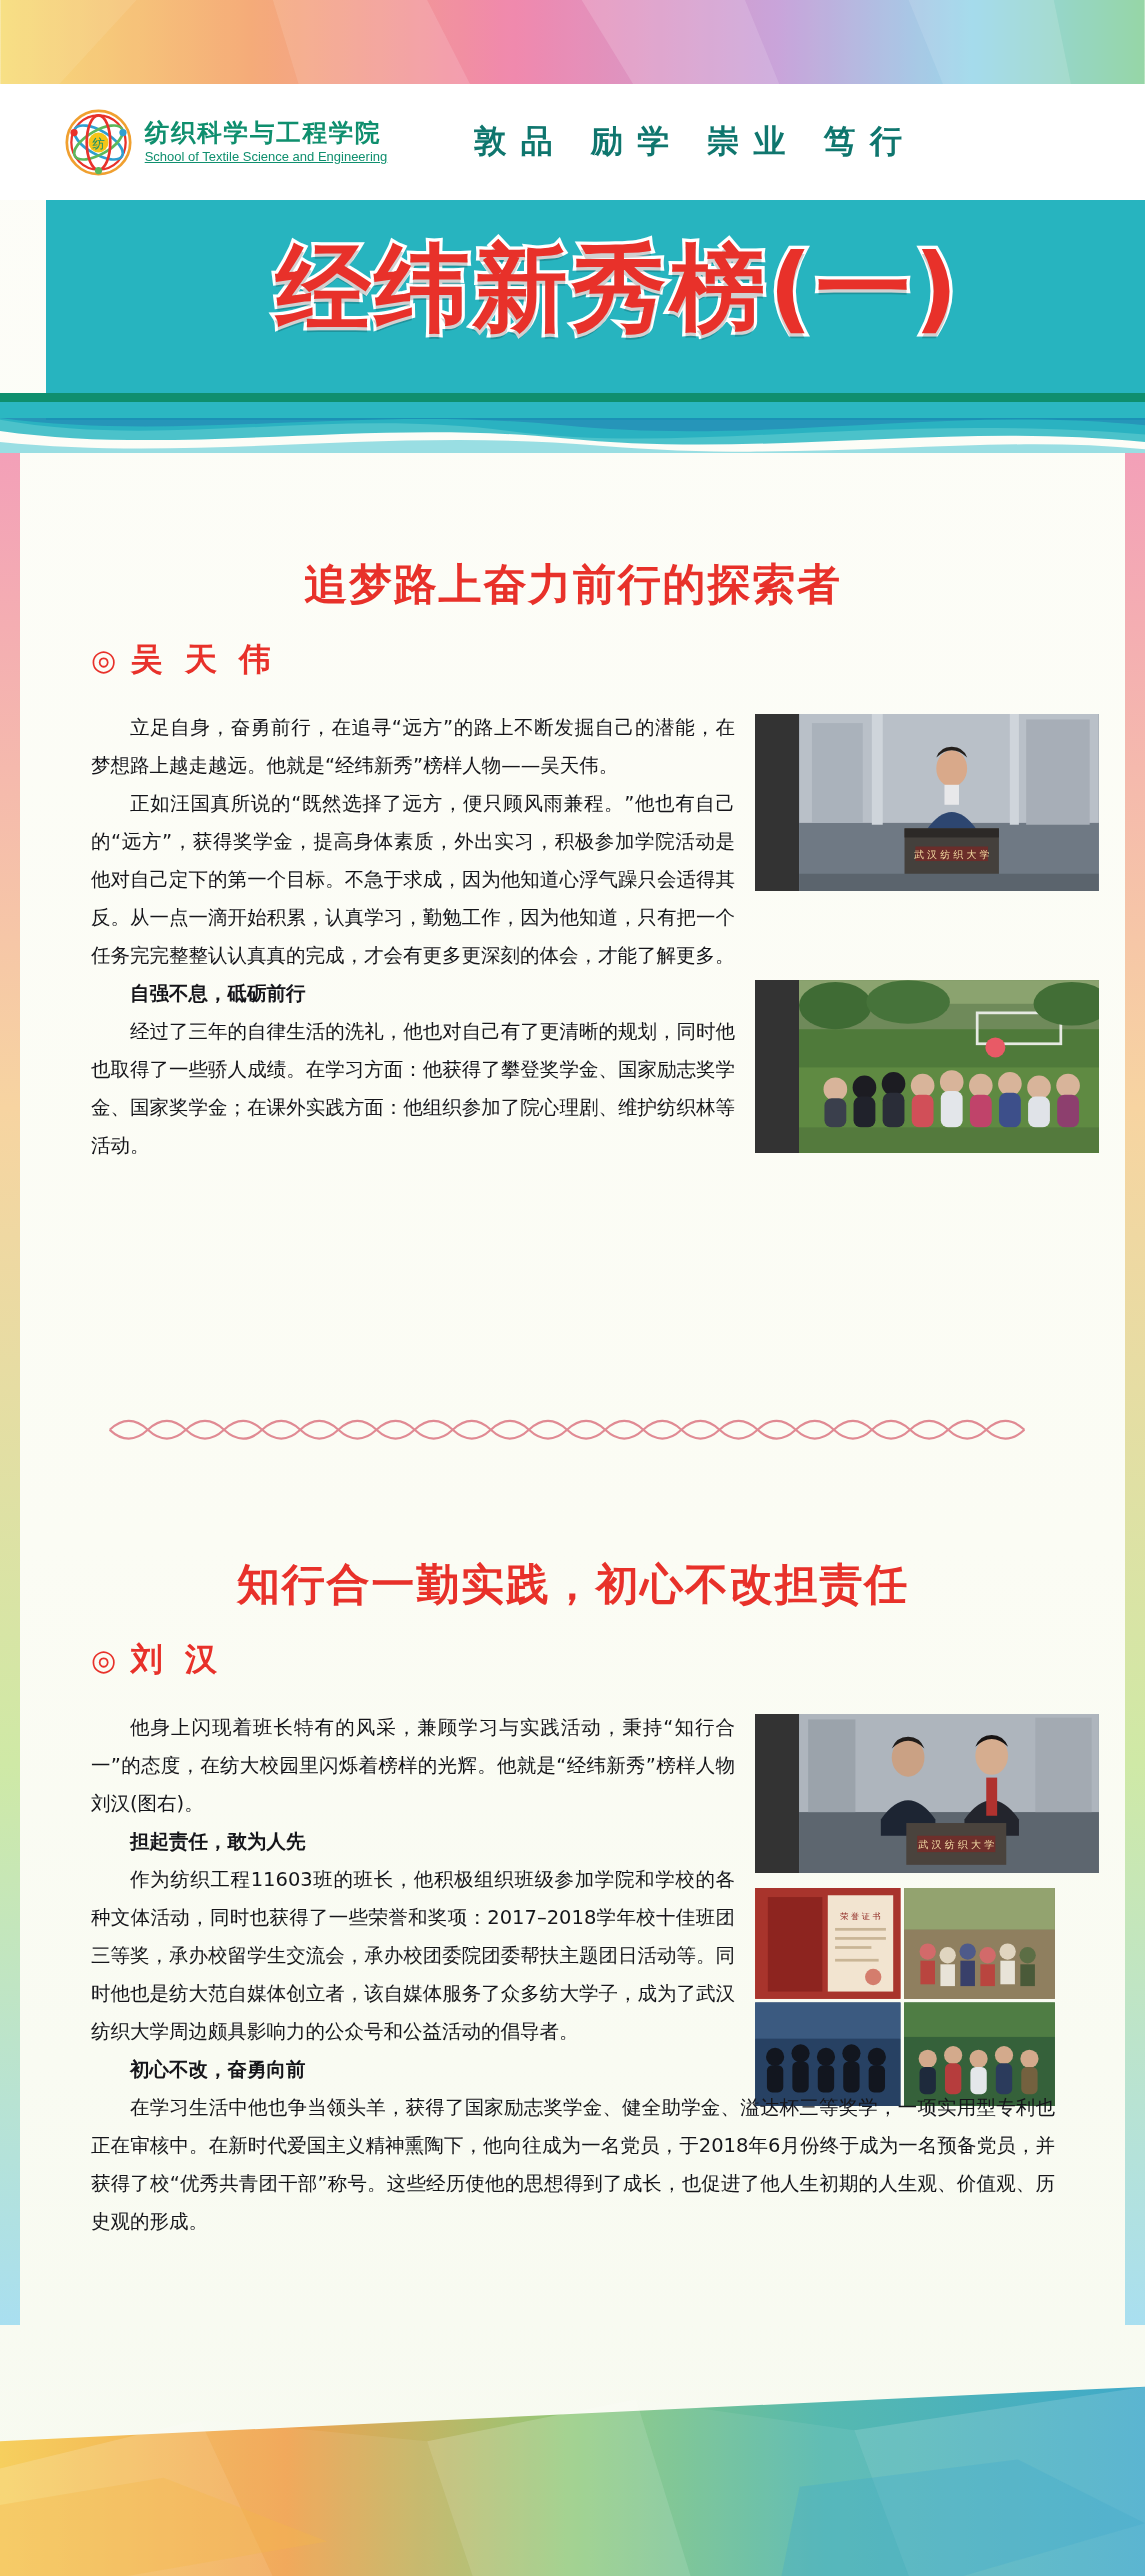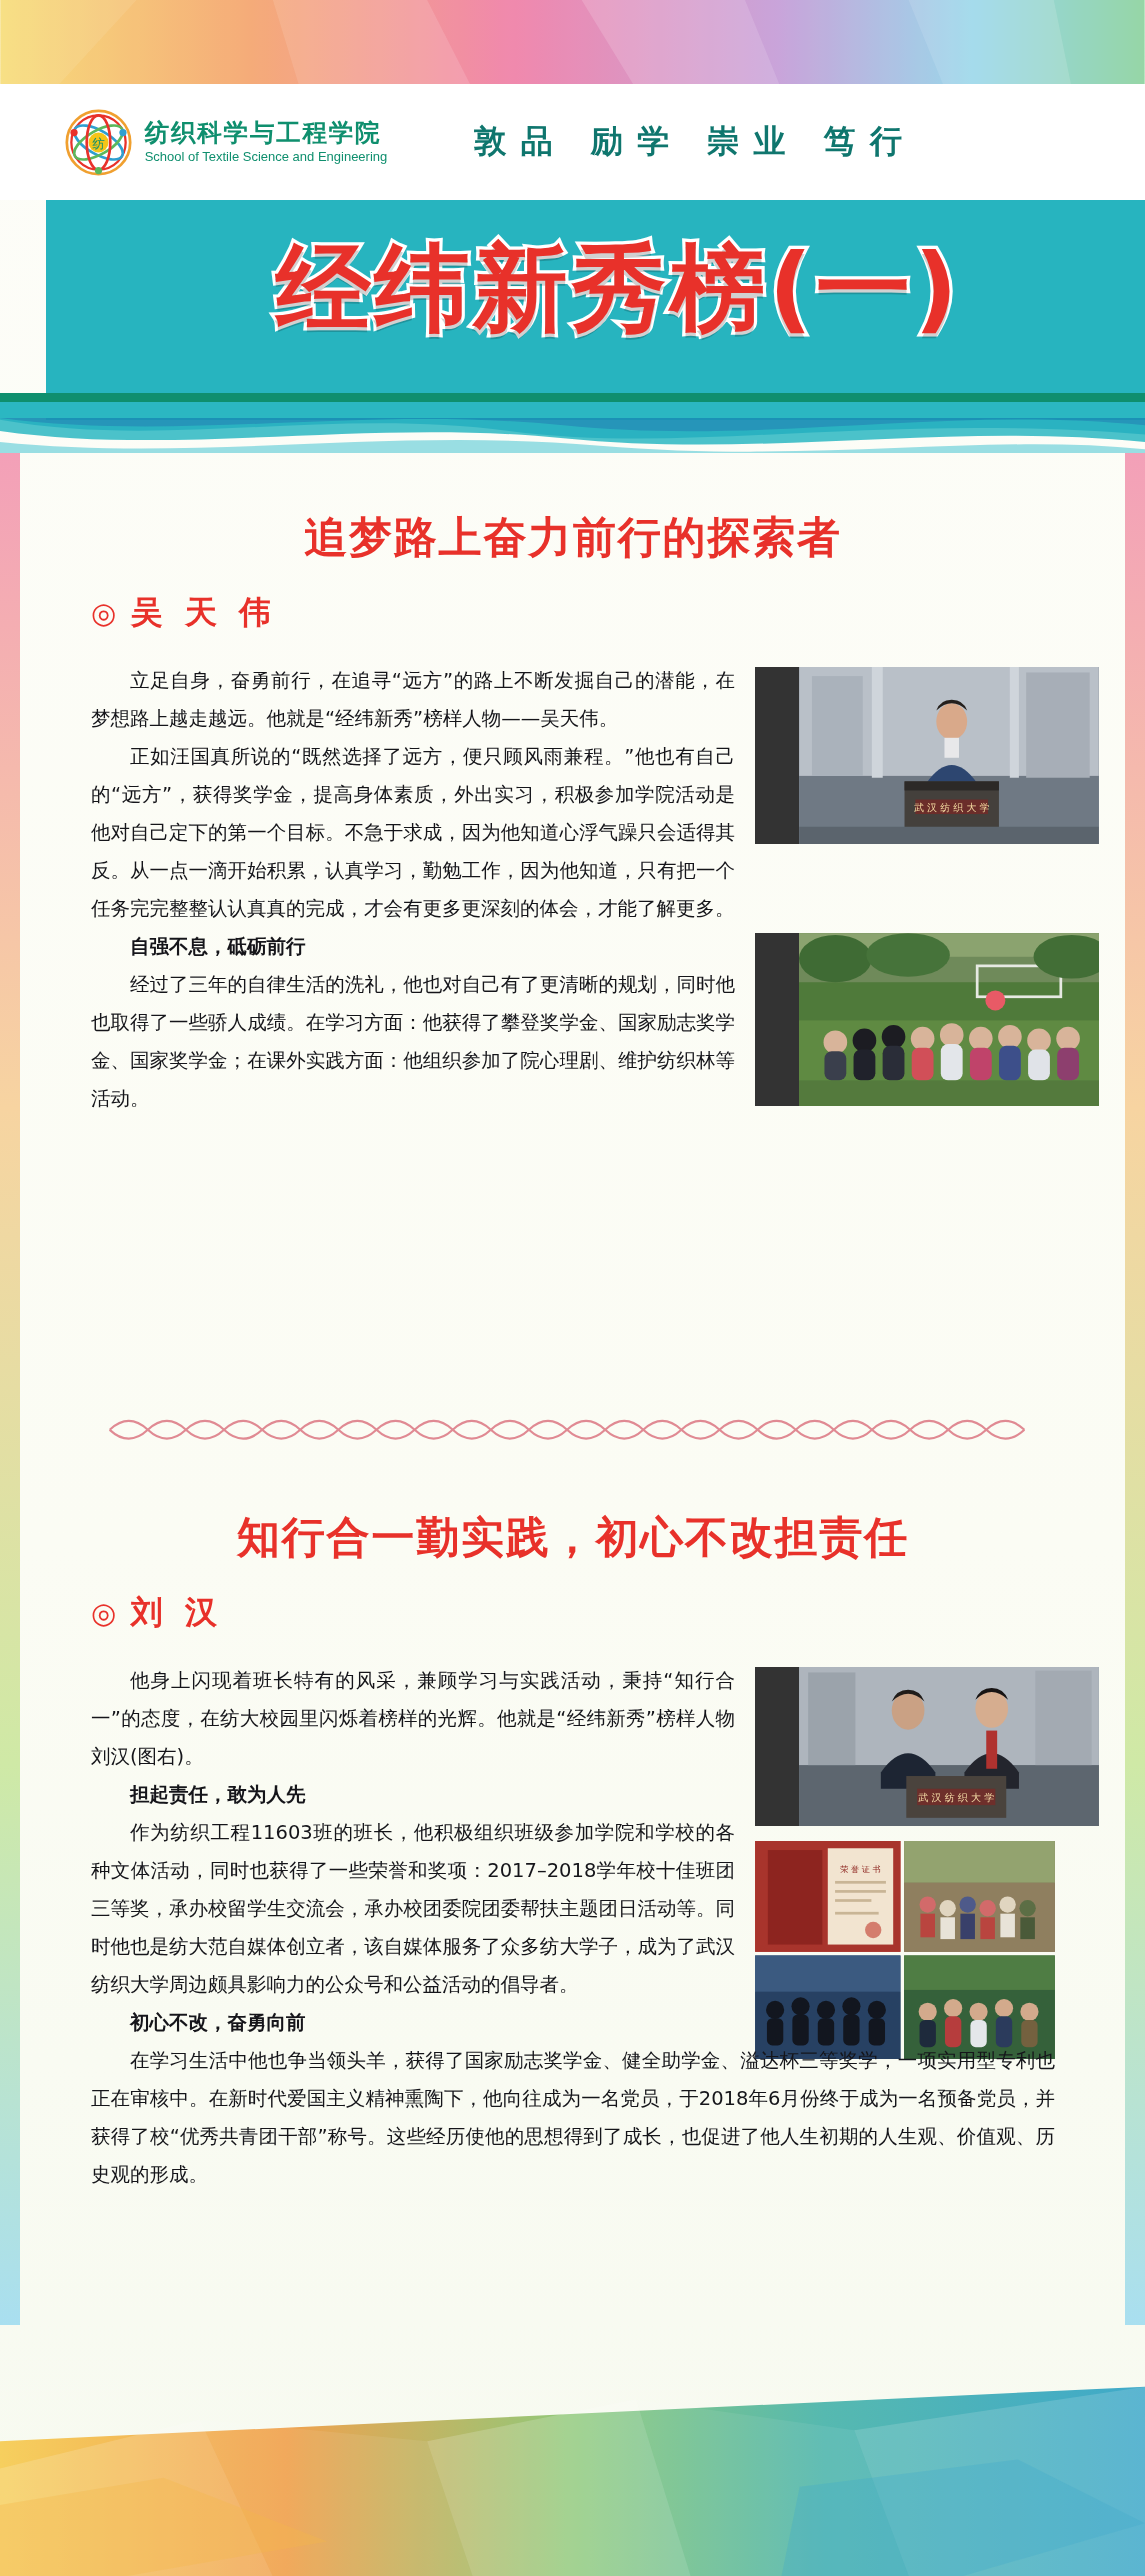--- a/index.html
+++ b/index.html
@@ -66,20 +66,21 @@
     font-weight: bold;
     color: #0f8f6e;
     letter-spacing: 1.8px;
     white-space: nowrap;
   }
   .logo-en {
     font-size: 13px;
     color: #0f8f6e;
     white-space: nowrap;
     margin-top: 2.7px;
+    text-decoration: underline;
   }
   .motto {
     margin-left: 87px;
     font-size: 32px;
     font-weight: bold;
     color: #0f766e;
     letter-spacing: 14.5px;
     white-space: nowrap;
   }
 
@@ -148,20 +149,21 @@
     width: 20px;
     height: 1872px;
     background: linear-gradient(180deg,#f3a0b8 0%, #f7d4a1 35%, #cfe9a6 70%, #a9dff0 100%);
   }
 
   
   .article {
     position: absolute;
     width: 964px;
     left: 91px;
+    margin-top: 47px;
   }
   .art-title {
     text-align: center;
     font-family: "DejaVu Sans", sans-serif;
     font-size: 43px;
     font-weight: bold;
     color: #e8312a;
     letter-spacing: 1.8px;
     white-space: nowrap;
   }

